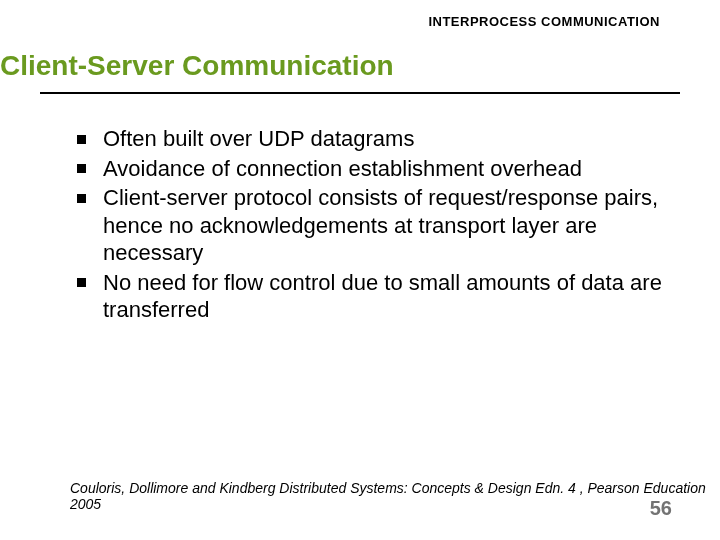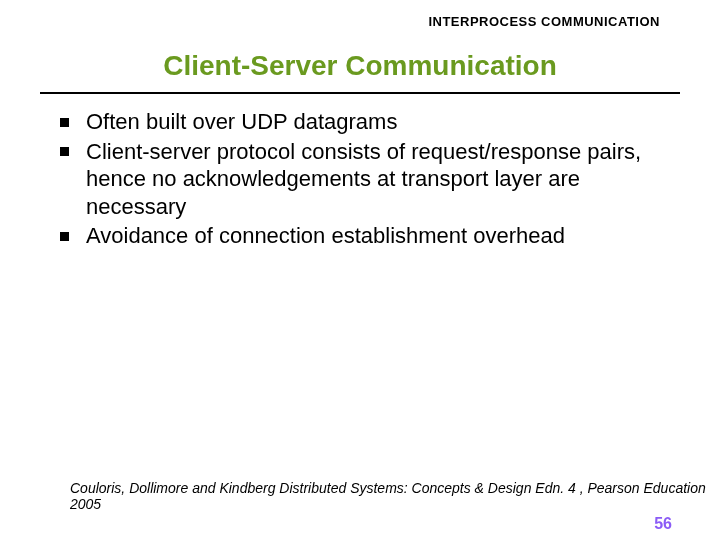--- a/index.html
+++ b/index.html
@@ -19,21 +19,20 @@
     right: 60px;
     font-size: 13px;
     font-weight: bold;
     letter-spacing: 0.5px;
   }
   .title {
     position: absolute;
     top: 50px;
     left: 0;
     width: 720px;
-    text-align: center;
     font-size: 28px;
     font-weight: bold;
     color: #6a9a1f; 
   }
   .title-rule {
     position: absolute;
     top: 92px;
     left: 40px;
     width: 640px;
     height: 0;
@@ -42,21 +41,21 @@
   .bullets {
     position: absolute;
     top: 108px;
     left: 60px;
     width: 620px;
     font-size: 22px;
     line-height: 1.25;
   }
   .bullets ul {
     list-style: none;
-    margin: 0;
+    margin: 17px;
     padding: 0;
   }
   .bullets li {
     position: relative;
     padding-left: 26px;
     margin: 0 0 2px 0;
   }
   .bullets li::before {
     content: "";
     position: absolute;
@@ -69,37 +68,38 @@
   .footer-cite {
     position: absolute;
     bottom: 28px;
     left: 70px;
     font-size: 14px;
     font-style: italic;
     color: #000;
   }
   .page-number {
     position: absolute;
-    bottom: 7px;
+    bottom: 20px;
     right: 48px;
-    font-size: 16px;
+    font-size: 20px;
     font-weight: bold;
-    color: #8b5cf6;
+    color: #737373;
   }
 </style>
 </head>
 <body>
 
 <div class="header-label">INTERPROCESS COMMUNICATION</div>
 
 <div class="title">Client-Server Communication</div>
 <div class="title-rule"></div>
 
 <div class="bullets">
   <ul>
     <li>Often built over UDP datagrams</li>
+    <li> Avoidance of connection establishment overhead</li>
     <li>Client-server protocol consists of request/response pairs, hence no acknowledgements at transport layer are necessary</li>
-    <li> Avoidance of connection establishment overhead</li>
+    <li> No need for flow control due to small amounts of data are transferred</li>
   </ul>
 </div>
 
 <div class="footer-cite">Couloris, Dollimore and Kindberg  Distributed Systems: Concepts &amp; Design  Edn. 4 , Pearson Education 2005</div>
 <div class="page-number">56</div>
 
 </body></html>

